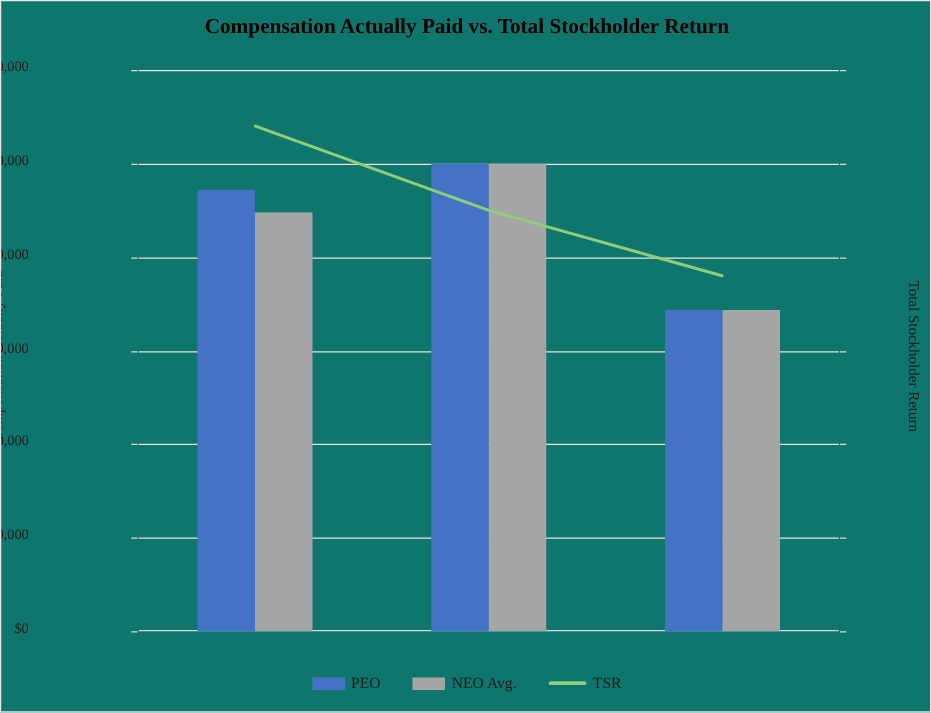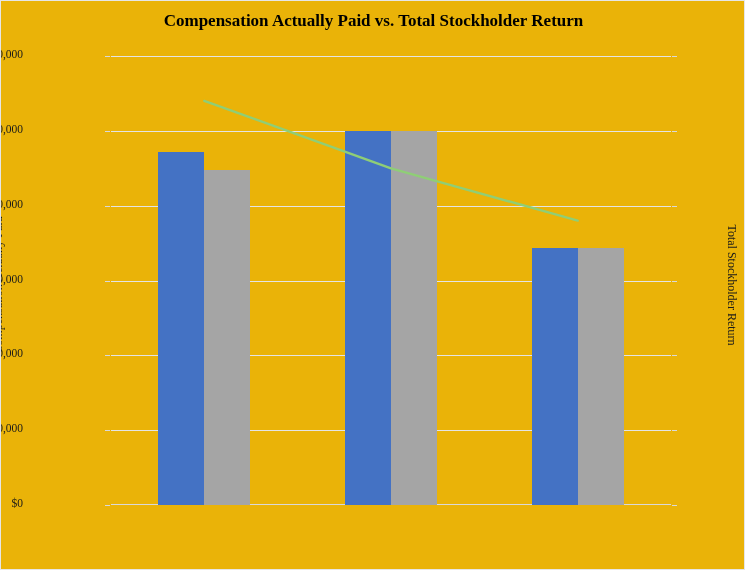--- a/index.html
+++ b/index.html
@@ -8,21 +8,21 @@
     padding: 0;
     background: #ffffff;
   }
   body {
     font-family: "Liberation Serif", serif;
   }
   .chart-frame {
     position: relative;
     width: 745px;
     height: 570px;
-    background: #eab308;
+    background: #0f766e;
     border: 1px solid #e6e6e6;
     overflow: hidden;
   }
   .chart-title {
     position: absolute;
     top: 10px;
     left: 0;
     width: 745px;
     text-align: center;
     font-size: 17px;
@@ -206,14 +206,28 @@
       <polyline id="tsr-line" fill="none" stroke="#8FCE76" stroke-width="2.4" stroke-linecap="round" stroke-linejoin="round" points="93.3,44.9 280.0,112.3 466.7,164.6"></polyline>
     </svg>
 
     <div id="xlabels-layer">
         <div class="xlabel" style="left: 0px; width: 186.667px;">2022</div>
         <div class="xlabel" style="left: 186.667px; width: 186.667px;">2023</div>
         <div class="xlabel" style="left: 373.333px; width: 186.667px;">2024</div>
       </div>
   </div>
 
+  <div class="legend" id="legend">
+      <div class="legend-item">
+        <span class="swatch-box" style="background: rgb(68, 114, 196);"></span>
+        <span>PEO</span>
+      </div>
+      <div class="legend-item">
+        <span class="swatch-box" style="background: rgb(165, 165, 165);"></span>
+        <span>NEO Avg.</span>
+      </div>
+      <div class="legend-item">
+        <span class="swatch-line" style="background: rgb(143, 206, 118);"></span>
+        <span>TSR</span>
+      </div>
+    </div>
 
 </div>
 
 </body></html>

